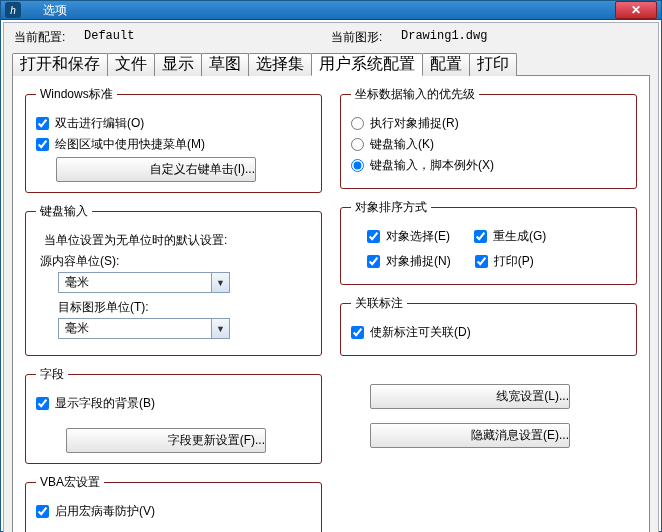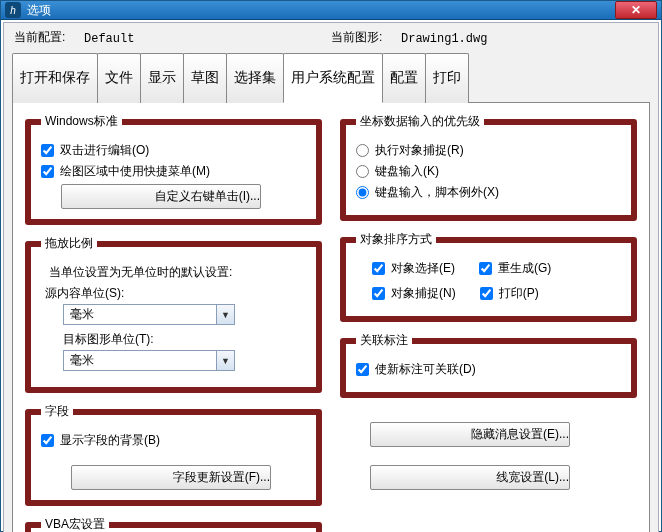--- a/index.html
+++ b/index.html
@@ -30,21 +30,21 @@
     border-bottom: 1px solid #0d4a7a;
   }
   .titlebar .app-icon {
     width: 16px; height: 16px;
     background: #0d4a7a;
     border-radius: 3px;
     margin-right: 6px;
     display: flex; align-items: center; justify-content: center;
     color: #fff; font-size: 10px; font-style: italic;
   }
-  .titlebar .title { flex: 1; }
+  .titlebar .title { flex: 1; margin-left: 16px; }
   .close-btn {
     width: 42px; height: 18px;
     background: linear-gradient(to bottom, #e67, #c1272d);
     border: 1px solid #8a1a1a;
     border-radius: 2px;
     color: #fff;
     display: flex; align-items: center; justify-content: center;
     font-size: 12px; font-weight: bold;
     cursor: default;
   }
@@ -54,35 +54,35 @@
     border: 1px solid #aab;
     margin: 2px;
     display: flex;
     flex-direction: column;
   }
   .inforow {
     display: flex;
     padding: 6px 10px 4px 10px;
     font-size: 12px;
   }
-  .inforow .cell { display: flex; flex: 1; align-items: flex-end; }
+  .inforow .cell { display: flex; flex: 1; }
   .inforow .lbl { width: 70px; }
   .inforow .val { font-family: "Courier New", monospace; }
   .tabs {
     display: flex;
     padding: 0 8px;
     margin-top: 2px;
   }
   .tab {
     border: 1px solid #888;
     border-bottom: none;
     background: linear-gradient(to bottom, #fff, #e8e8e8);
-    padding: 15px 7px;
+    padding: 0 7px;
     margin-right: -1px;
-    font-size: 14px;
+    font-size: 16px;
     border-radius: 2px 2px 0 0;
     position: relative;
     top: 1px;
     cursor: default;
   }
   .tab.active {
     background: #fff;
     border-bottom: 1px solid #fff;
     z-index: 2;
   }
@@ -90,21 +90,21 @@
     flex: 1;
     background: #fff;
     border: 1px solid #888;
     margin: 0 8px 8px 8px;
     padding: 10px 12px;
     display: flex;
     gap: 18px;
   }
   .col { flex: 1; display: flex; flex-direction: column; }
   fieldset {
-    border: 6px solid #7f1d1d;
+    border: 1px solid #7f1d1d;
     border-radius: 3px;
     margin: 0 0 10px 0;
     padding: 8px 10px 10px 10px;
   }
   legend { padding: 0 4px; font-size: 12px; }
   .chk, .rad {
     display: flex;
     align-items: center;
     margin: 4px 0;
     cursor: default;
@@ -188,21 +188,21 @@
             <span>双击进行编辑(O)</span>
           </label>
           <label class="chk">
             <input type="checkbox" checked="" style="">
             <span>绘图区域中使用快捷菜单(M)</span>
           </label>
           <div class="btnw">自定义右键单击(I)...</div>
         </fieldset>
 
         <fieldset>
-          <legend>拖放比例</legend>
+          <legend>键盘输入</legend>
           <div class="sublabel">当单位设置为无单位时的默认设置:</div>
           <div class="sublabel" style="margin-left:4px">源内容单位(S):</div>
           <div class="combo" style="margin-left:22px">
             <span>毫米</span>
             <div class="arrow">▼</div>
           </div>
           <div class="sublabel" style="margin-left:22px">目标图形单位(T):</div>
           <div class="combo" style="margin-left:22px">
             <span>毫米</span>
             <div class="arrow">▼</div>
@@ -271,21 +271,21 @@
         </fieldset>
 
         <fieldset>
           <legend>关联标注</legend>
           <label class="chk">
             <input type="checkbox" checked="" style="">
             <span>使新标注可关联(D)</span>
           </label>
         </fieldset>
 
+        <div class="btnw" style="margin:18px 0 0 30px">线宽设置(L)...</div>
         <div class="btnw" style="margin:14px 0 0 30px">隐藏消息设置(E)...</div>
-        <div class="btnw" style="margin:18px 0 0 30px">线宽设置(L)...</div>
 
       </div>
 
     </div>
 
   </div>
 </div>
 
 </body></html>

